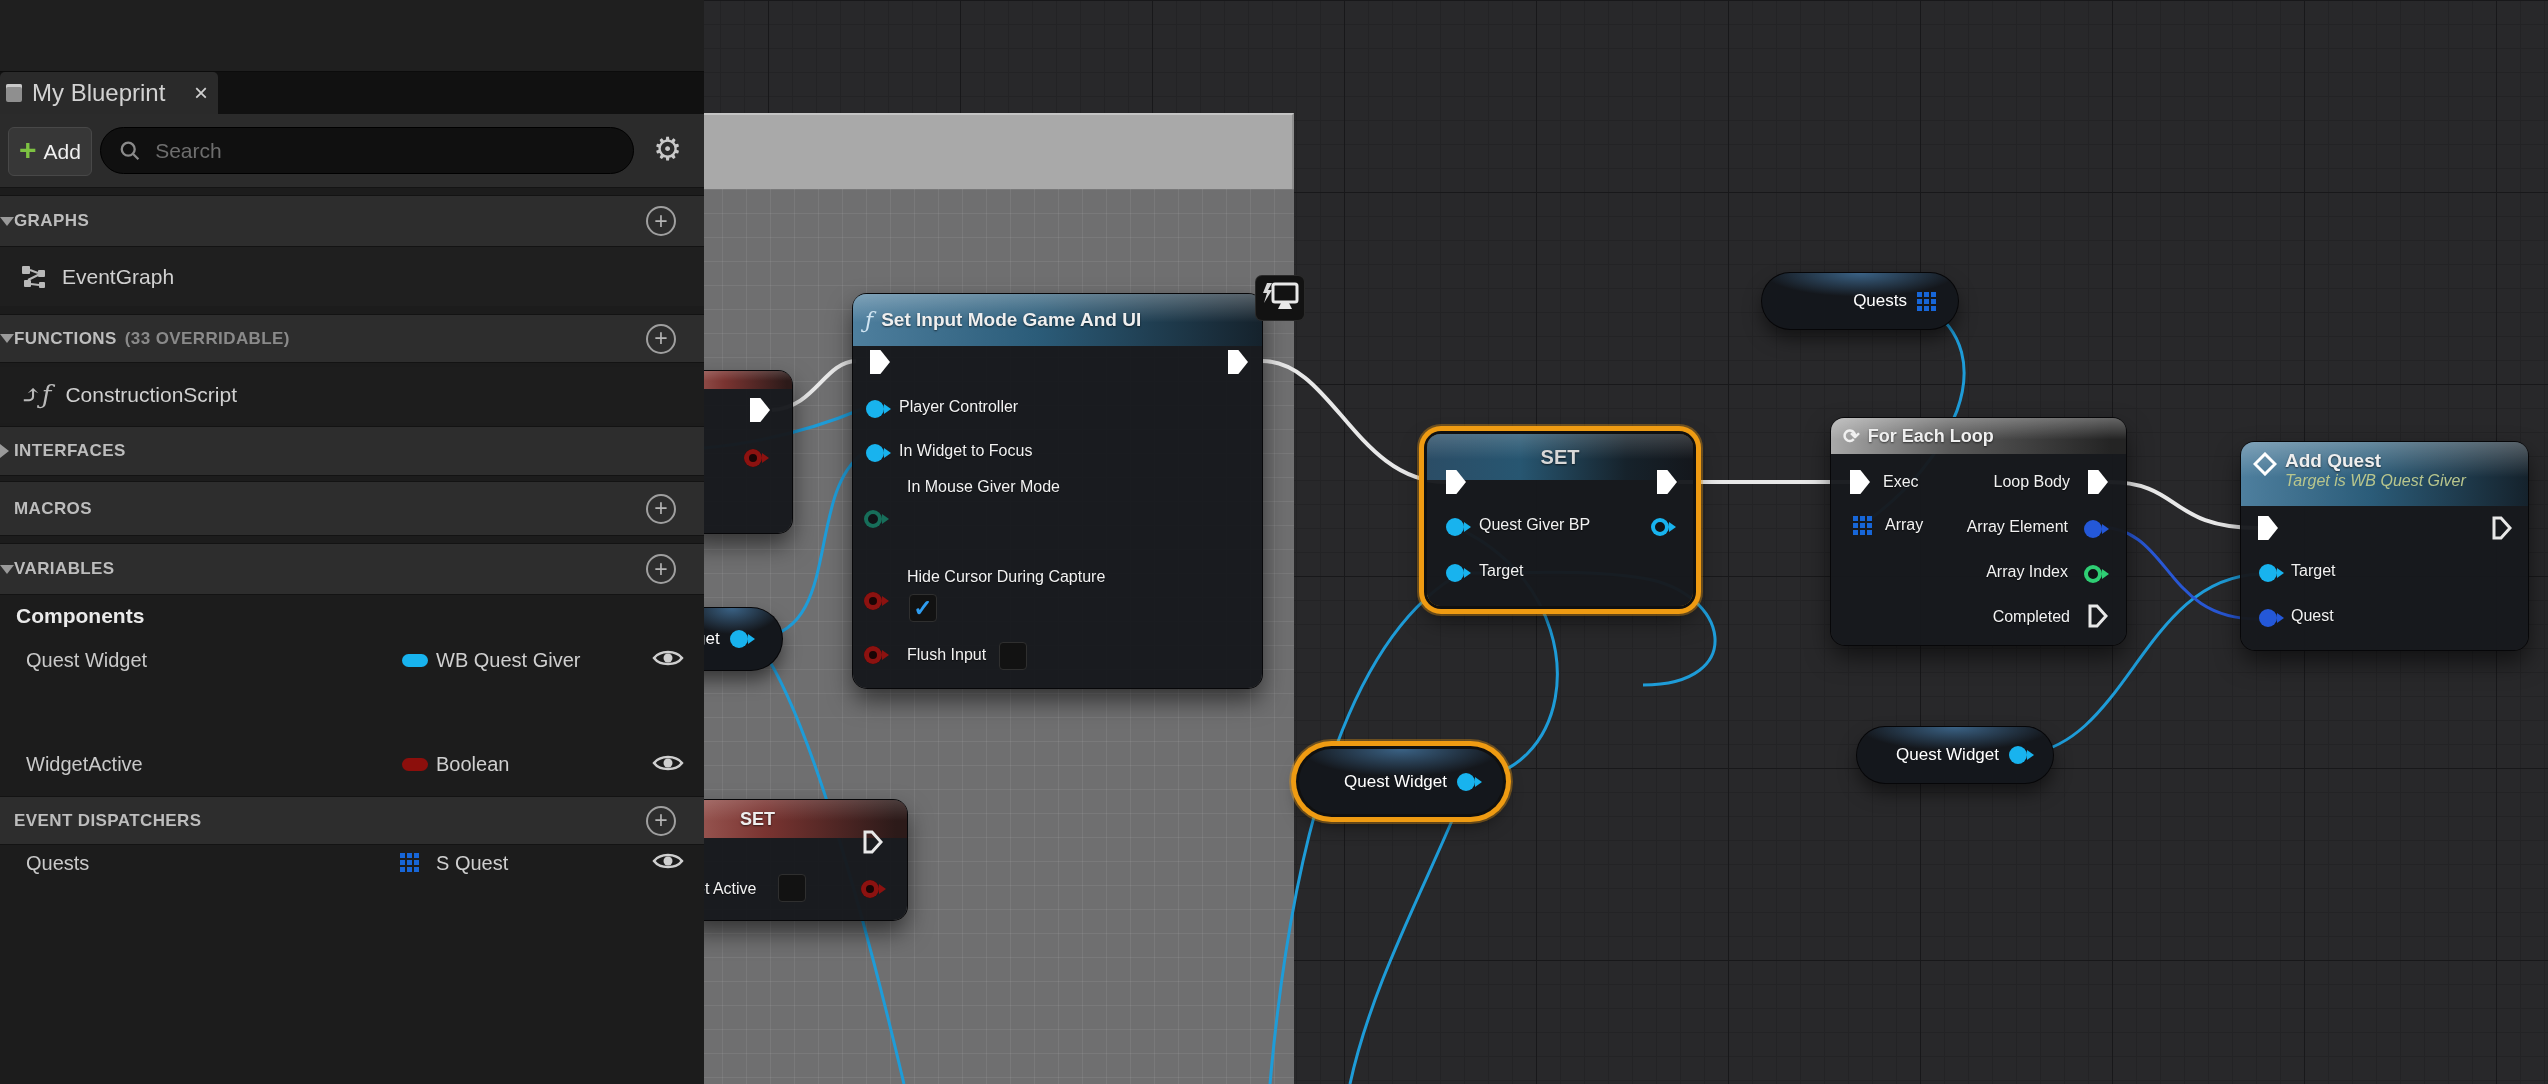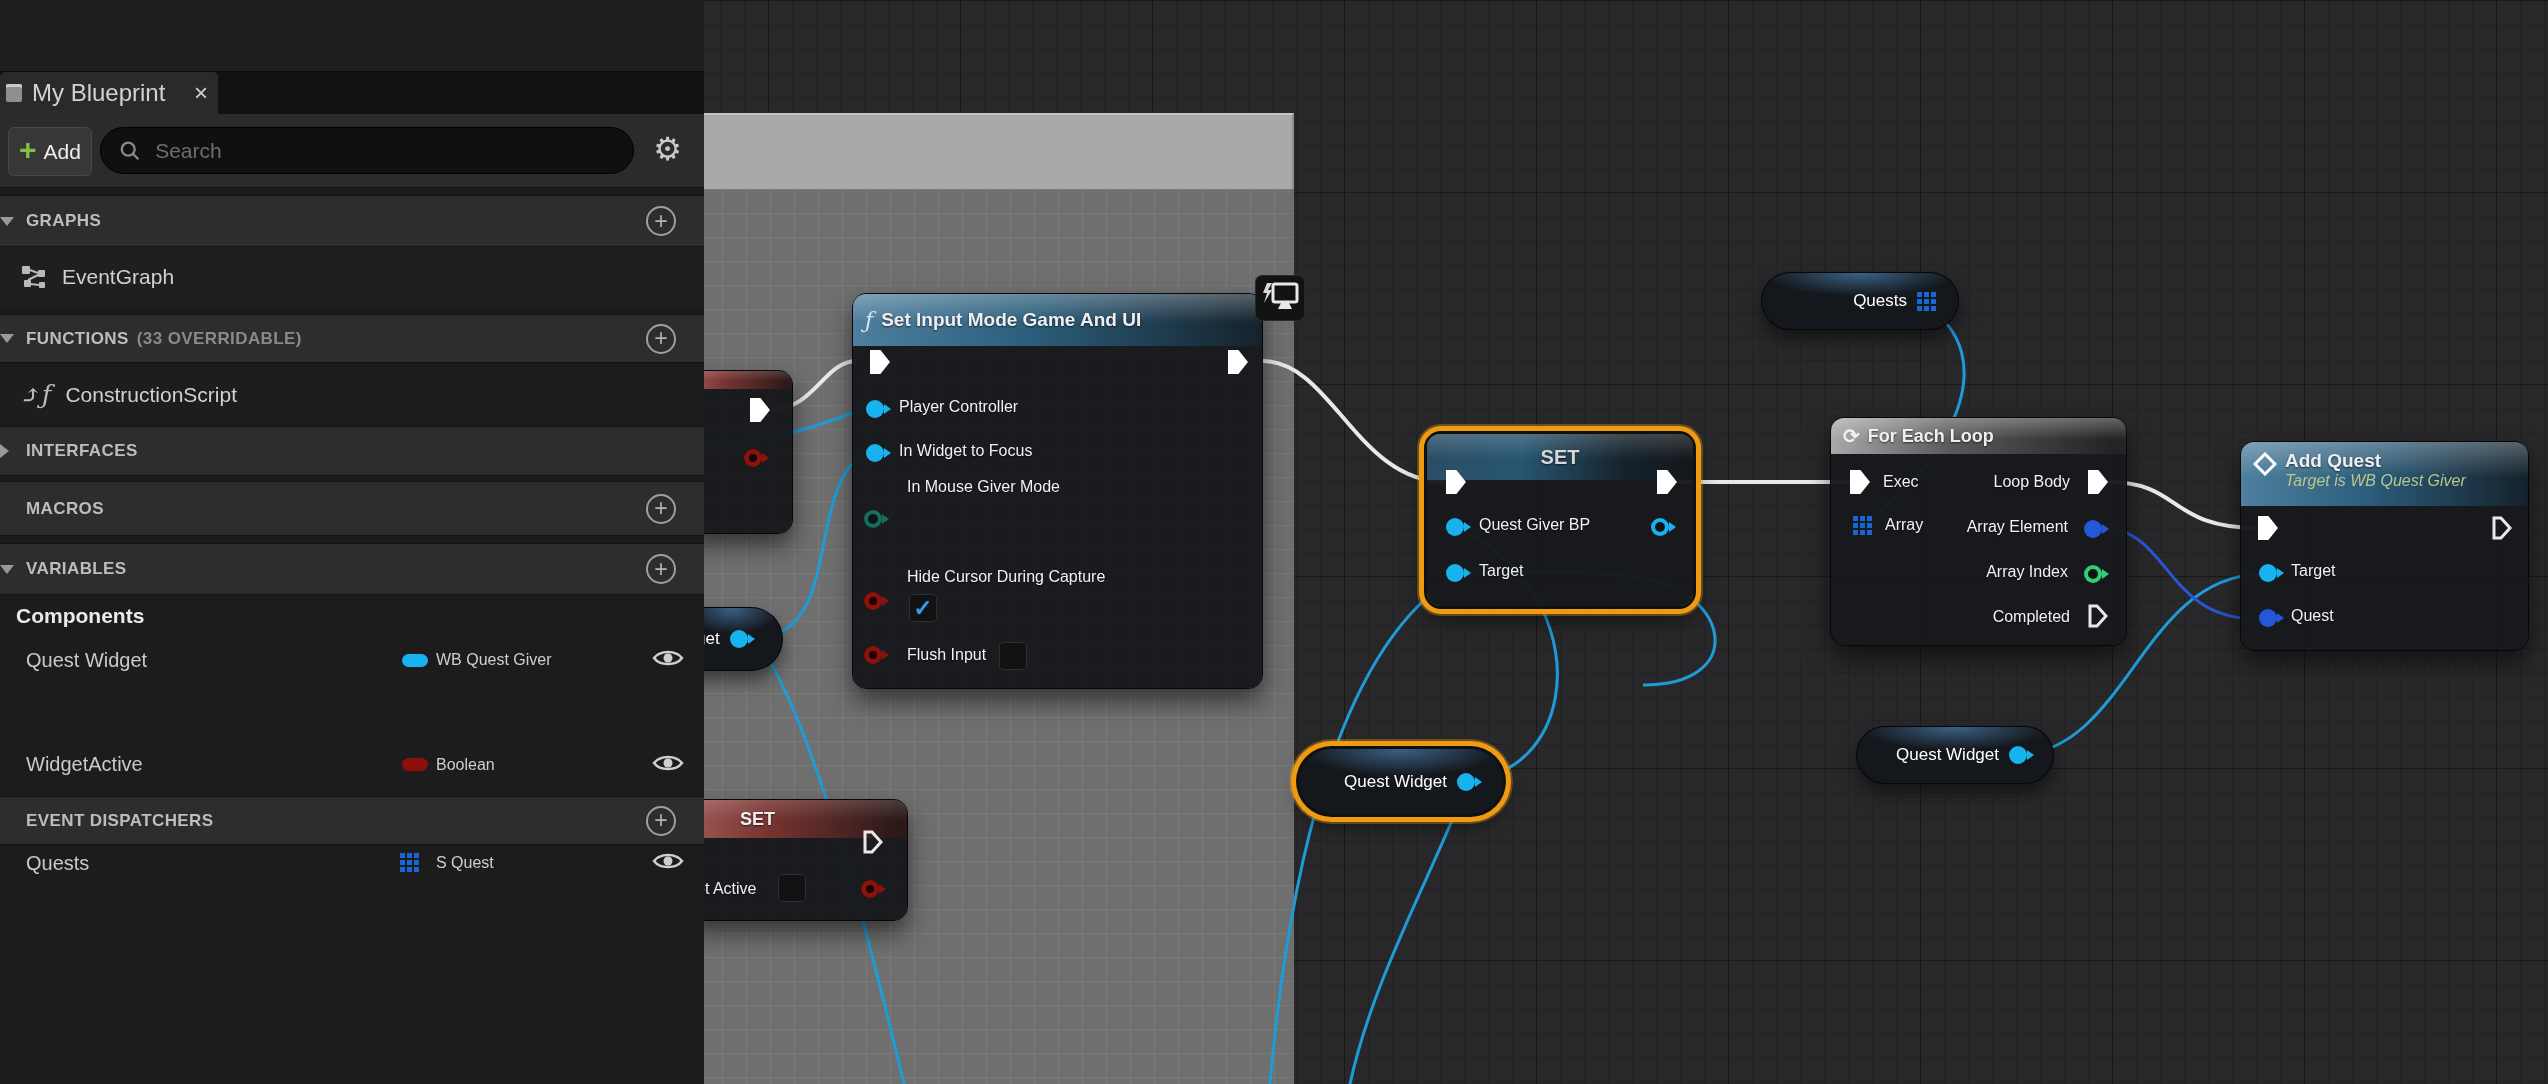--- a/index.html
+++ b/index.html
@@ -95,35 +95,35 @@
   .addplus{color:#7dc242;font-size:30px;font-weight:bold;line-height:1;margin-top:-3px;}
   .addlbl{color:#efefef;font-size:21px;}
   .search{position:absolute;left:100px;top:13px;width:534px;height:47px;background:#101010;border:1px solid #000;
       border-radius:24px;display:flex;align-items:center;gap:12px;padding:0 18px;box-sizing:border-box;}
   .search input{background:transparent;border:none;outline:none;color:#bdbdbd;font-size:21px;width:100%;
       font-family:"Liberation Sans",sans-serif;}
   .search input::placeholder{color:#6e6e6e;}
   .gear{position:absolute;right:22px;top:19px;font-size:32px;color:#c9c9c9;line-height:1;}
   .srow{position:absolute;left:0;right:0;box-sizing:border-box;}
   .hdrrow{background:#2d2d2d;border-top:1px solid #131313;border-bottom:1px solid #131313;
-      display:flex;align-items:center;padding-left:26px;}
+      display:flex;align-items:center;padding-left:14px;}
   .hdrtxt{font-size:17px;font-weight:bold;color:#bdbdbd;letter-spacing:.4px;}
   .hdrsuffix{font-size:17px;font-weight:bold;color:#8a8a8a;margin-left:8px;letter-spacing:.4px;}
   .tri{position:absolute;left:2px;width:0;height:0;border-left:7px solid transparent;border-right:7px solid transparent;
        border-top:9px solid #9a9a9a;}
   .tri.right{border-top:7px solid transparent;border-bottom:7px solid transparent;border-left:9px solid #9a9a9a;border-right:none;}
   .plusc{position:absolute;right:28px;width:30px;height:30px;border:2px solid #9f9f9f;border-radius:50%;
       color:#b5b5b5;display:flex;align-items:center;justify-content:center;font-size:23px;line-height:1;box-sizing:border-box;}
   .itemrow{display:flex;align-items:center;gap:14px;padding-left:20px;background:#1f1f1f;}
   .itemtxt{font-size:21px;color:#d0d0d0;}
   .comp-hdr{font-size:21px;font-weight:bold;color:#eaeaea;padding-left:16px;display:flex;align-items:center;}
   .vrow{display:flex;align-items:center;padding-left:26px;position:relative;}
   .vname{font-size:20px;color:#c9c9c9;}
   .vpill{position:absolute;left:402px;width:26px;height:13px;border-radius:7px;}
-  .vtype{position:absolute;left:436px;font-size:16px;color:#cfcfcf;}
+  .vtype{position:absolute;left:436px;font-size:20px;color:#cfcfcf;}
   .veye{position:absolute;right:20px;top:50%;transform:translateY(-50%);}
   .vgrid{position:absolute;left:400px;color:#1766d8;}
 </style>
 </head>
 <body>
 
 <div id="stage">
 
   <div class="graph">
 

